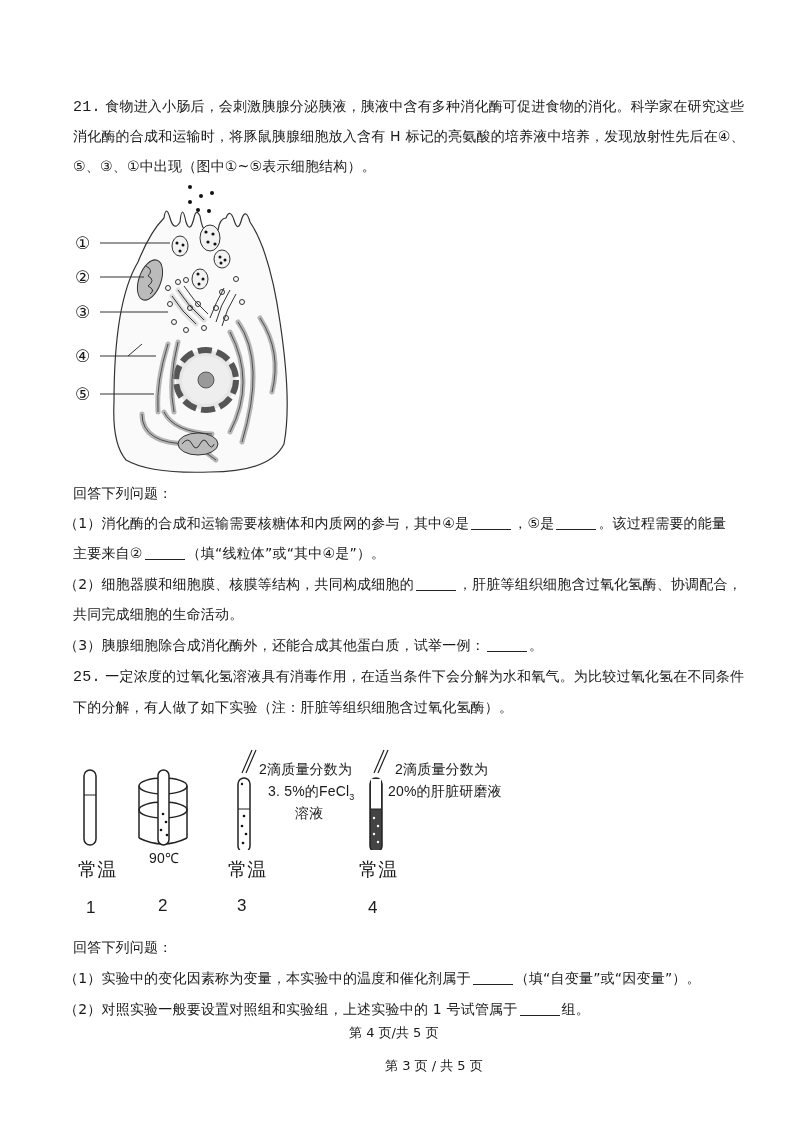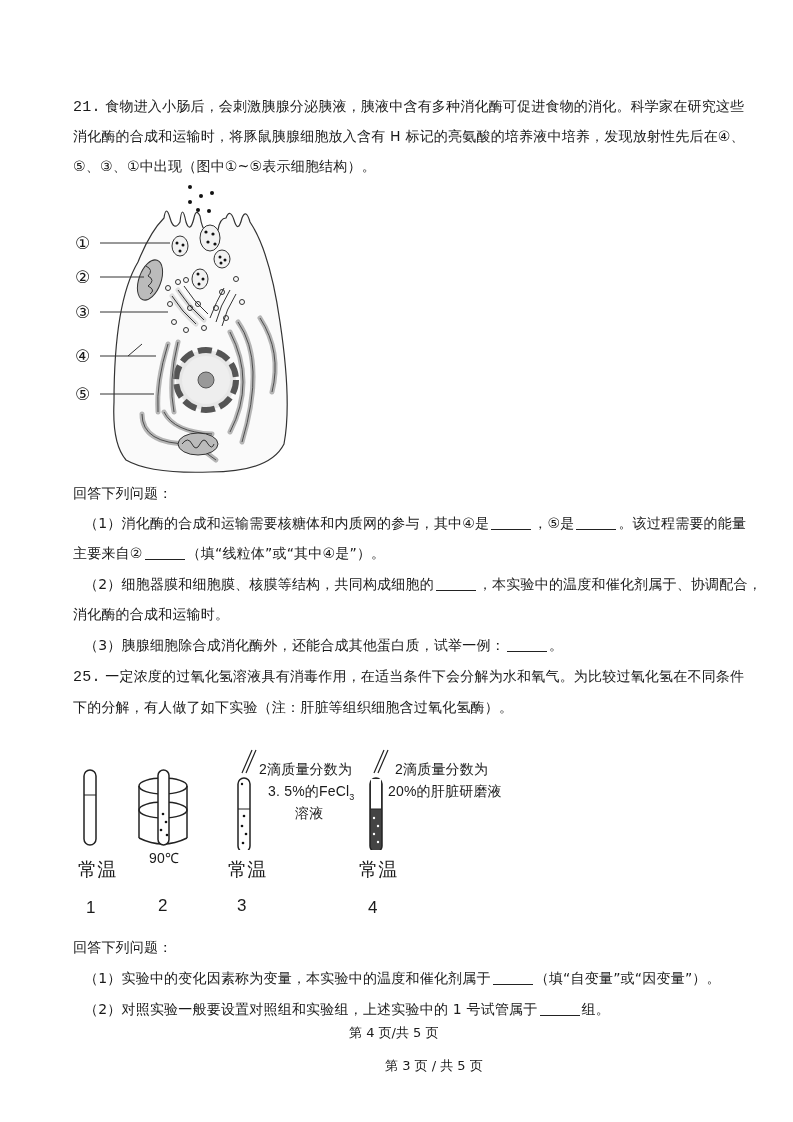--- a/index.html
+++ b/index.html
@@ -5,21 +5,21 @@
   html, body { margin: 0; padding: 0; background: #ffffff; }
   body {
     width: 793px; height: 1122px; position: relative; overflow: hidden;
     font-family: "DejaVu Sans", "Liberation Sans", sans-serif;
     color: #1a1a1a;
   }
   .line {
     position: absolute; left: 73px; font-size: 14px; line-height: 20px;
     white-space: nowrap; letter-spacing: 0.2px;
   }
-  .indent { left: 84px; text-align: right; }
+  .indent { left: 64px; text-align: right; }
   .qnum { font-family: Liberation Mono, monospace; font-size: 15px; }
   .blank { display: inline-block; width: 40px; border-bottom: 1px solid #222; height: 14px; vertical-align: -2px; margin: 0 2px; }
   .footer { position: absolute; font-size: 13px; white-space: nowrap; }
   .serif { font-family: Liberation Sans, sans-serif; }
 </style>
 </head>
 <body>
 
 <div class="line" style="top:96px">
   <span class="qnum">21.</span>
@@ -139,23 +139,23 @@
 <div class="line" style="top:384px;left:75px;font-size:17px">⑤</div>
 
 <div class="line" style="top:483px">回答下列问题：</div>
 <div class="line indent" style="top:513px">
   <span>（1）消化酶的合成和运输需要核糖体和内质网的参与，其中④是</span><span class="blank"></span><span>，⑤是</span><span class="blank"></span><span>。该过程需要的能量</span>
 </div>
 <div class="line" style="top:543px">
   <span>主要来自②</span><span class="blank"></span><span>（填“线粒体”或“其中④是”）。</span>
 </div>
 <div class="line indent" style="top:574px">
-  <span>（2）细胞器膜和细胞膜、核膜等结构，共同构成细胞的</span><span class="blank"></span><span>，本实验中的温度和催化剂属于、协调配合，</span>
-</div>
-<div class="line" style="top:604px">消化酶的合成和运输时。</div>
+  <span>（2）细胞器膜和细胞膜、核膜等结构，共同构成细胞的</span><span class="blank"></span><span>，肝脏等组织细胞含过氧化氢酶、协调配合，</span>
+</div>
+<div class="line" style="top:604px">共同完成细胞的生命活动。</div>
 <div class="line indent" style="top:635px">
   <span>（3）胰腺细胞除合成消化酶外，还能合成其他蛋白质，试举一例：</span><span class="blank"></span><span>。</span>
 </div>
 
 <div class="line" style="top:666px">
   <span class="qnum">25.</span>
   <span>一定浓度的过氧化氢溶液具有消毒作用，在适当条件下会分解为水和氧气。为比较过氧化氢在不同条件</span>
 </div>
 <div class="line" style="top:697px">下的分解，有人做了如下实验（注：肝脏等组织细胞含过氧化氢酶）。</div>
 

